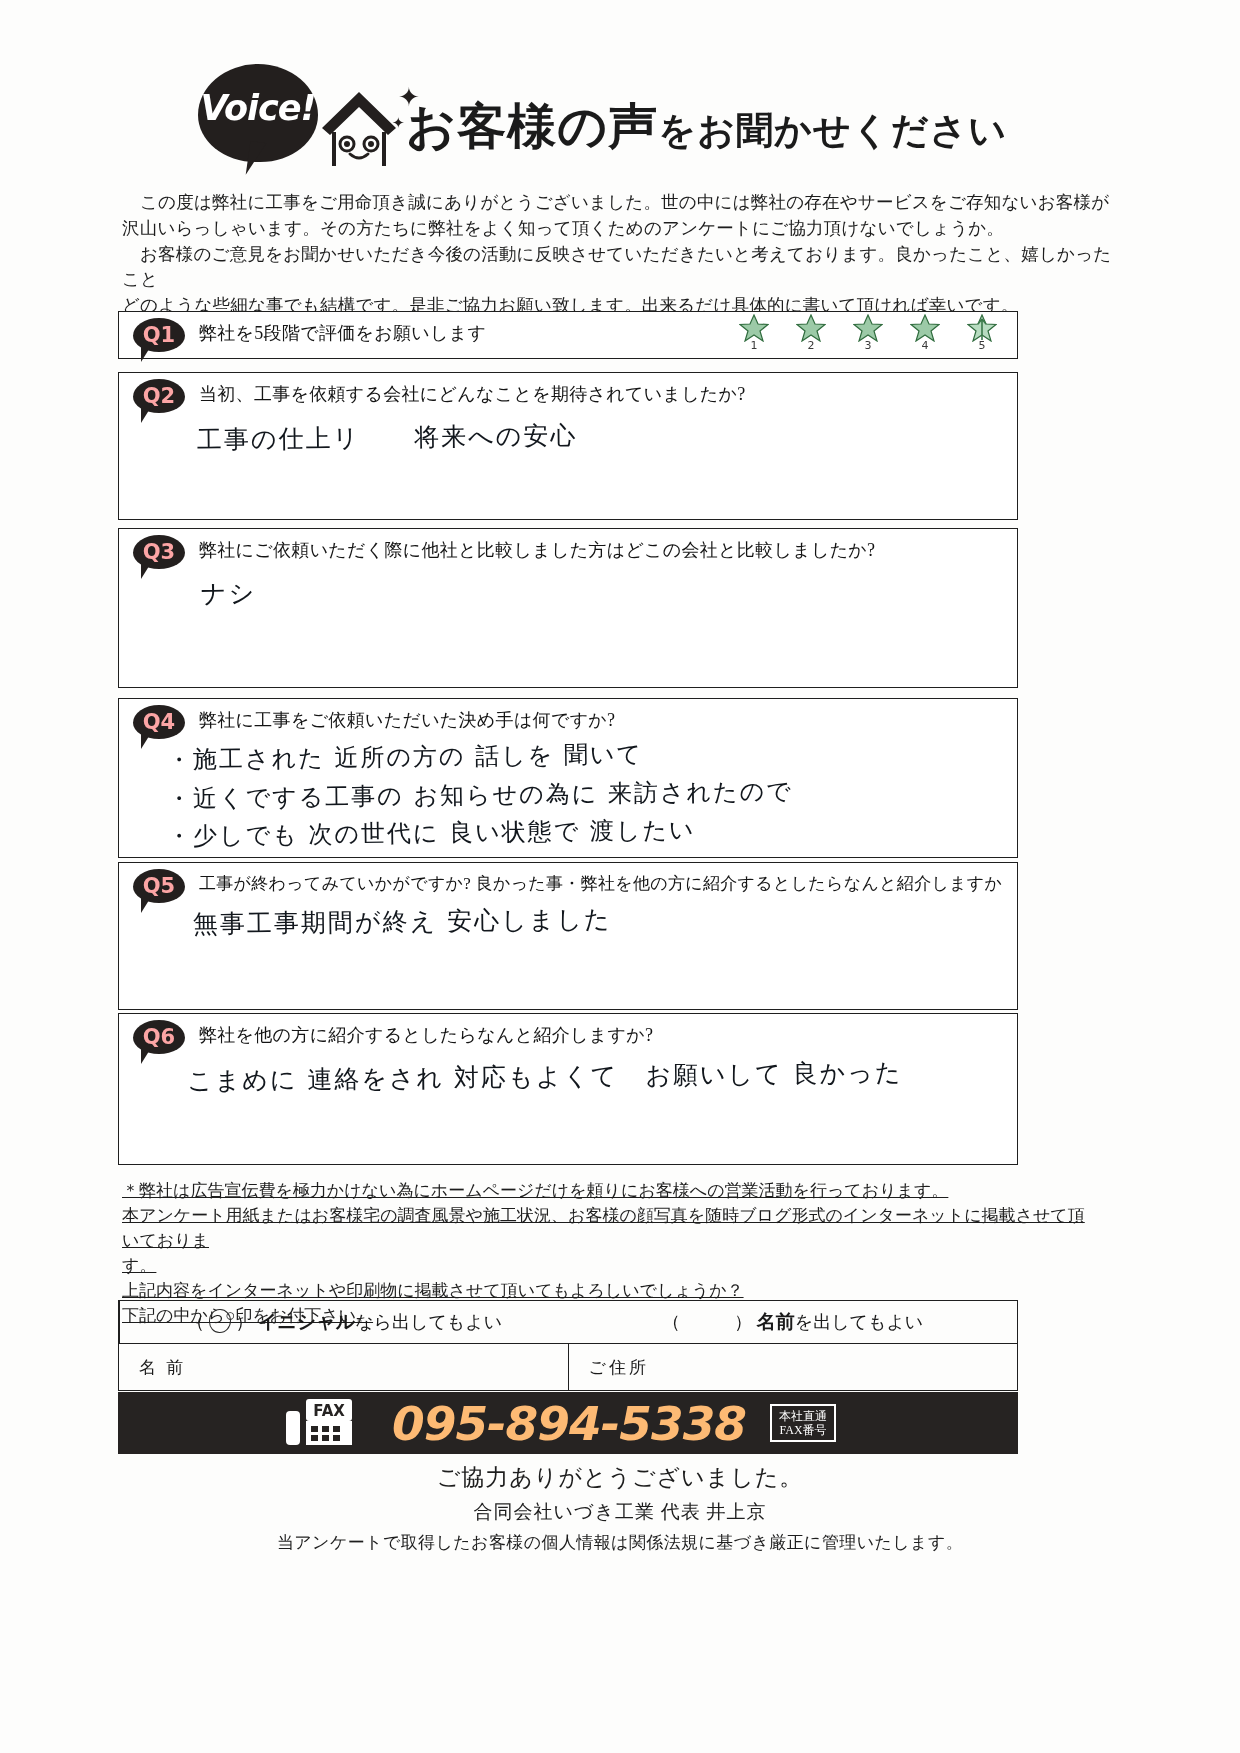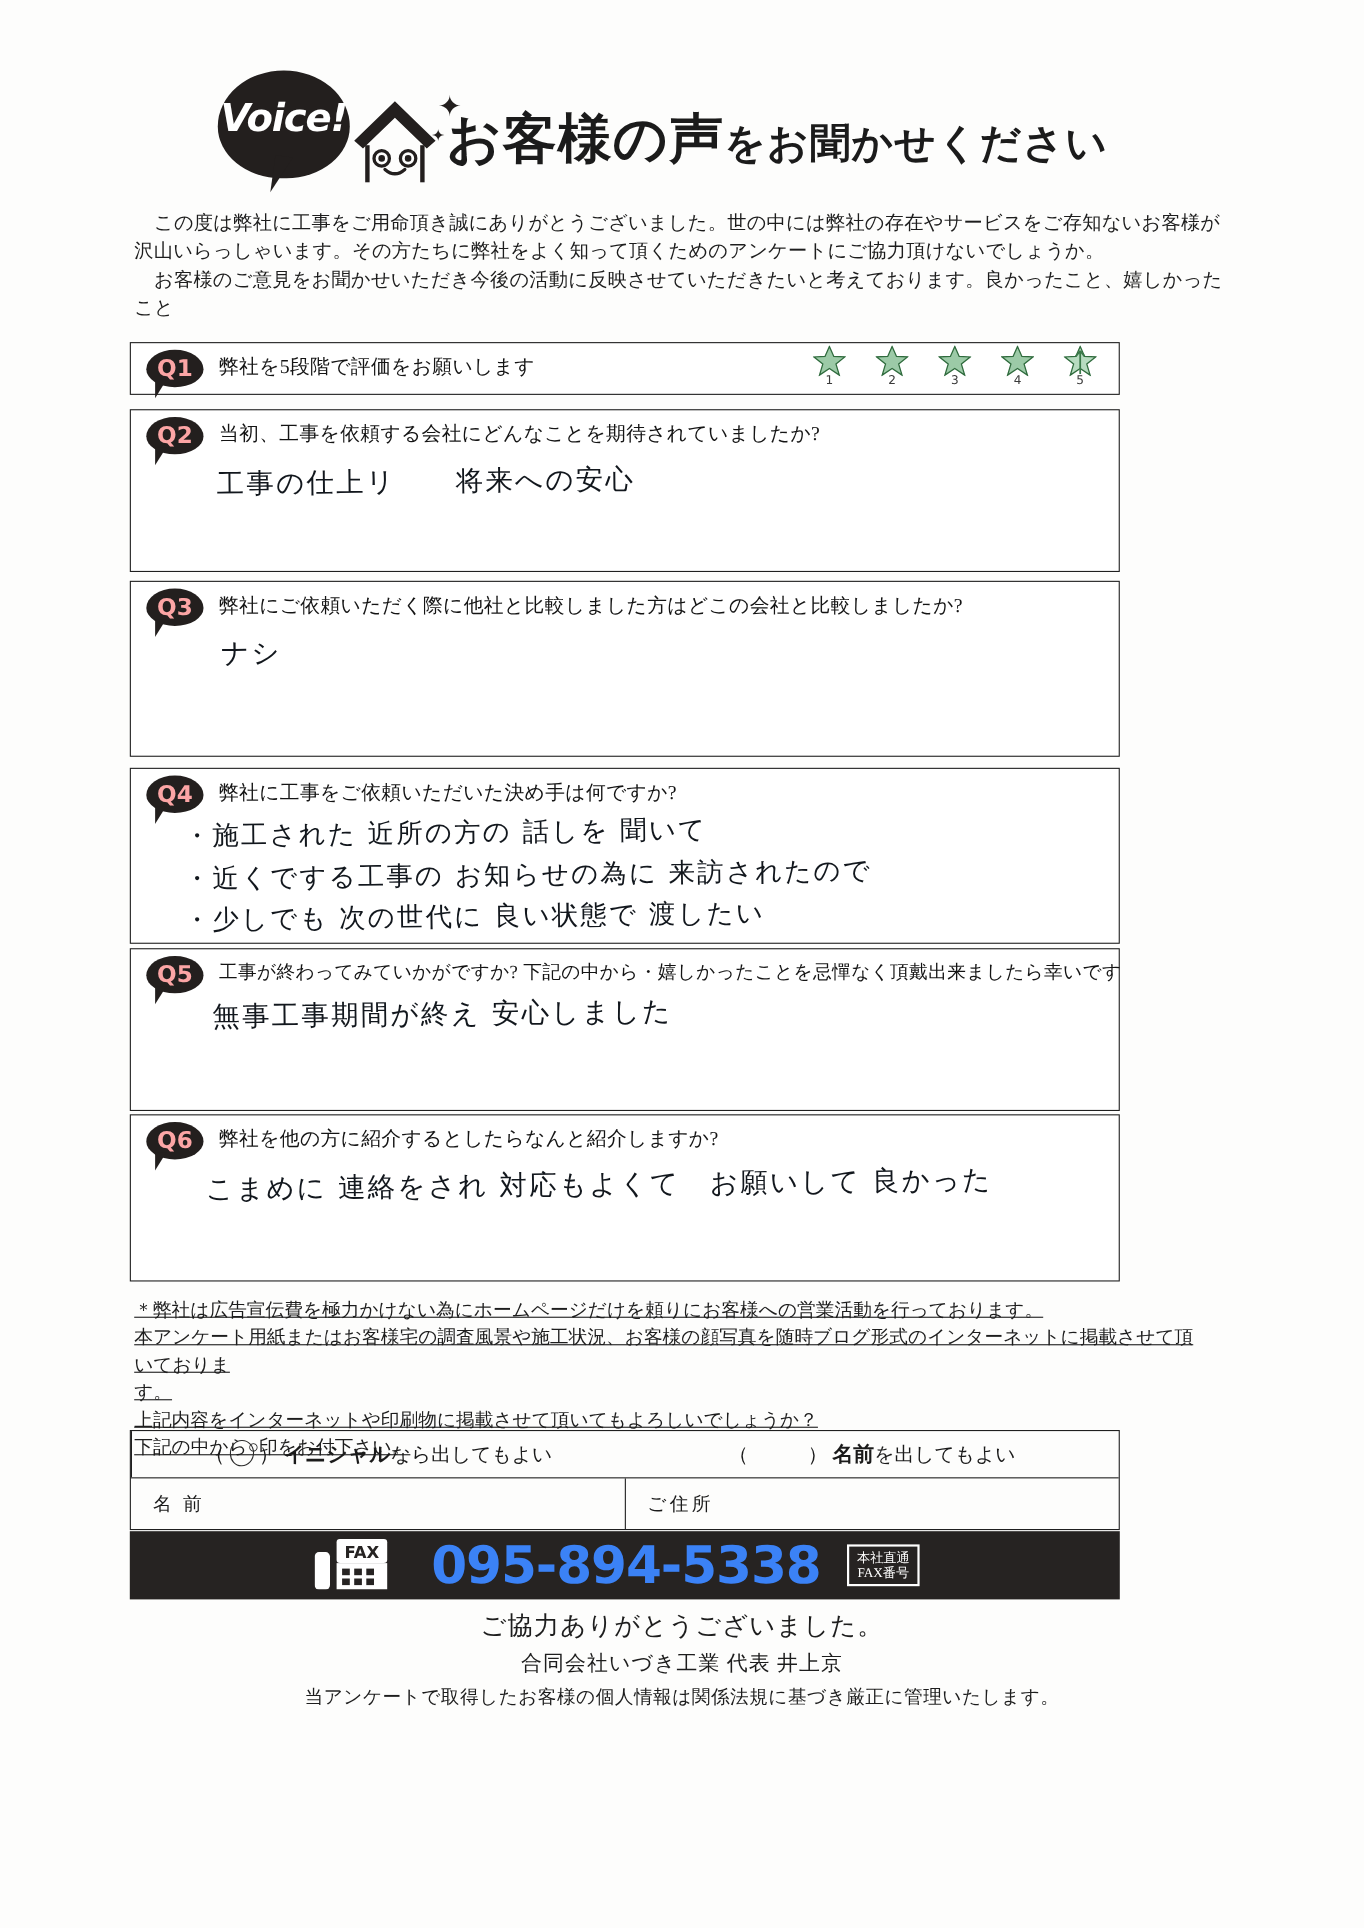--- a/index.html
+++ b/index.html
@@ -235,26 +235,27 @@
     left: 118px;
     top: 1392px;
     width: 900px;
     height: 62px;
     background: #262322;
     display: flex;
     align-items: center;
   }
   .fax-icon { margin-left: 168px; }
   .fax-num {
-    color: #3b82f6;
+    color: #fdba74;
     font-family: "DejaVu Sans", sans-serif;
     font-weight: bold;
     font-size: 47px;
     letter-spacing: -1px;
     margin-left: 18px;
+    font-style: italic;
   }
   .fax-tag {
     margin-left: 24px;
     border: 2px solid #fff;
     color: #fff;
     padding: 3px 7px;
     font-size: 12px;
     line-height: 14px;
     font-family: "Liberation Serif", serif;
     text-align: center;
@@ -298,20 +299,21 @@
     <div class="sparkle spark1">✦</div>
     <div class="sparkle spark2">✦</div>
 
     <div class="head-title"><span class="big">お客様の声</span><span class="small">をお聞かせください</span></div>
   </div>
 
   <div class="intro">
     <p>この度は弊社に工事をご用命頂き誠にありがとうございました。世の中には弊社の存在やサービスをご存知ないお客様が</p>
     <p style="text-indent:0">沢山いらっしゃいます。その方たちに弊社をよく知って頂くためのアンケートにご協力頂けないでしょうか。</p>
     <p>お客様のご意見をお聞かせいただき今後の活動に反映させていただきたいと考えております。良かったこと、嬉しかったこと</p>
+    <p style="text-indent:0">どのような些細な事でも結構です。是非ご協力お願い致します。出来るだけ具体的に書いて頂ければ幸いです。</p>
   </div>
 
   <div class="qbox" style="top:311px; height:48px;">
     <div class="qhead">
       <div class="qbadge">Q1</div>
       <div class="qtext">弊社を5段階で評価をお願いします</div>
       <div class="stars">
         <div class="star-wrap">
           <svg class="star-svg" width="30" height="28" viewBox="0 0 30 28">
               <path d="M15 1 L19 10 L29 10.5 L21 17 L24 27 L15 21 L6 27 L9 17 L1 10.5 L11 10 Z" fill="#9ccaa7" stroke="#2f6b3d" stroke-width="1.2"></path>
@@ -369,21 +371,21 @@
       <div class="qtext">弊社に工事をご依頼いただいた決め手は何ですか?</div>
     </div>
     <div class="hand thin" style="left:48px; top:42px;">・施工された 近所の方の 話しを 聞いて</div>
     <div class="hand thin" style="left:48px; top:80px;">・近くでする工事の お知らせの為に 来訪されたので</div>
     <div class="hand thin" style="left:48px; top:118px;">・少しでも 次の世代に 良い状態で 渡したい</div>
   </div>
 
   <div class="qbox" style="top:862px; height:148px;">
     <div class="qhead">
       <div class="qbadge">Q5</div>
-      <div class="qtext" style="font-size:17px;">工事が終わってみていかがですか? 下記の中から・嬉しかったことを忌憚なく頂戴出来ましたら幸いです</div>
+      <div class="qtext" style="font-size:17px;">工事が終わってみていかがですか? 良かった事・弊社を他の方に紹介するとしたらなんと紹介しますか</div>
     </div>
     <div class="hand" style="left:74px; top:42px;">無事工事期間が終え 安心しました</div>
   </div>
 
   <div class="qbox" style="top:1013px; height:152px;">
     <div class="qhead">
       <div class="qbadge">Q6</div>
       <div class="qtext">弊社を他の方に紹介するとしたらなんと紹介しますか?</div>
     </div>
     <div class="hand" style="left:68px; top:46px;">こまめに 連絡をされ 対応もよくて　お願いして 良かった</div>

